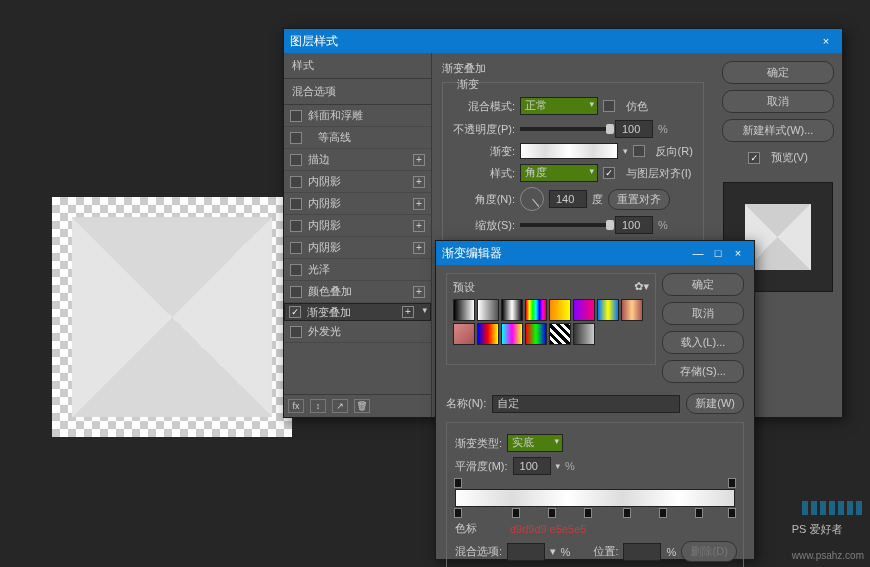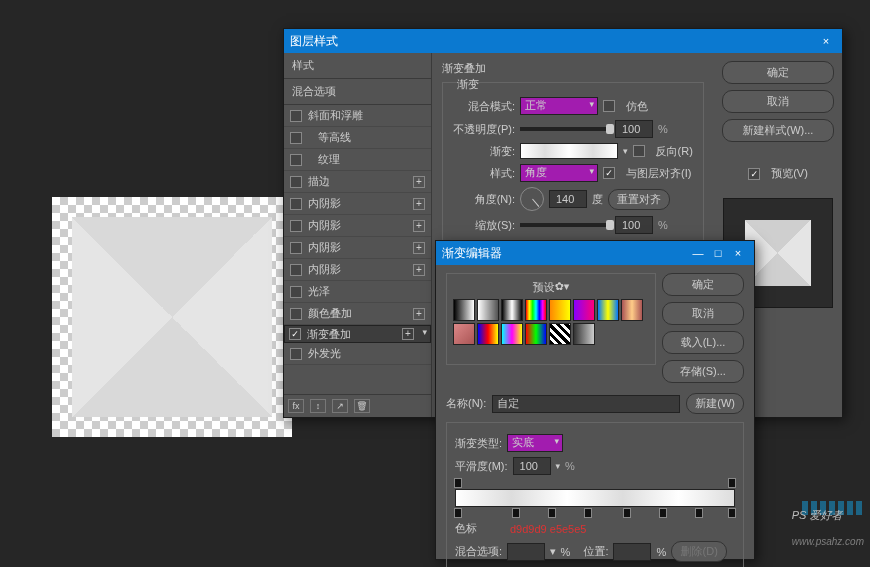--- a/index.html
+++ b/index.html
@@ -24,53 +24,53 @@
 .cb.on::after{content:"✓";color:#fff}
 .sr-lbl{flex:1}
 .plus{width:12px;height:12px;border:1px solid #888;text-align:center;line-height:10px;font-size:10px}
 .styles-foot{display:flex;gap:6px;padding:4px;border-top:1px solid #3a3a3a}
 .ficon{width:16px;height:14px;border:1px solid #777;text-align:center;line-height:12px;font-size:9px;cursor:pointer}
 .opt-col{flex:1;padding:8px 10px}
 .grp-title{margin-bottom:6px}
 .fieldset{border:1px solid #666;padding:8px 10px 10px;margin-top:4px}
 .row{display:flex;align-items:center;gap:5px;margin:5px 0;white-space:nowrap}
 .lbl{width:62px;text-align:right}
-.sel{background:#a21caf;border:1px solid #222;height:18px;padding:0 16px 0 4px;min-width:78px;position:relative;cursor:pointer}
+.sel{background:#4d7c0f;border:1px solid #222;height:18px;padding:0 16px 0 4px;min-width:78px;position:relative;cursor:pointer}
 .sel::after{content:"▾";position:absolute;right:3px;top:1px;font-size:9px}
 .num-in{background:#3a3a3a;border:1px solid #222;width:38px;height:18px;padding:0 6px;color:#ccc}
 .pct{color:#aaa}
 .slider{width:90px;height:4px;background:#222;position:relative}
 .slider .knob{position:absolute;width:8px;height:10px;background:#ccc;top:-3px;border-radius:2px}
 .grad-prev{width:98px;height:16px;border:1px solid #222;background:linear-gradient(90deg,#fff 0%,#ddd 25%,#fff 50%,#ddd 75%,#fff 100%);cursor:pointer}
 .dial{width:24px;height:24px;border:1px solid #888;border-radius:50%;position:relative}
 .dial::after{content:"";position:absolute;width:1px;height:10px;background:#ccc;left:11px;top:1px;transform-origin:bottom;transform:rotate(140deg)}
 .btn{background:#5a5a5a;border:1px solid #333;border-radius:10px;padding:3px 10px;cursor:pointer;text-align:center;min-width:64px}
 .btn.sm{min-width:56px;padding:2px 8px}
 .right-col{width:128px;padding:8px;display:flex;flex-direction:column;align-items:center;gap:6px}
 .right-col .btn{width:100%}
 .preview-box{width:110px;height:110px;background:#2b2b2b;border:1px solid #1a1a1a;margin-top:6px;display:flex;align-items:center;justify-content:center}
 .preview-inner{width:66px;height:66px;background:conic-gradient(from 45deg,#e5e5e5 0 90deg,#cfcfcf 90deg 180deg,#e5e5e5 180deg 270deg,#cfcfcf 270deg 360deg)}
 .ge-body{padding:8px 10px;height:calc(100% - 24px);position:relative}
 .preset-box{border:1px solid #666;padding:6px;width:210px;height:92px;float:left}
-.preset-h{display:flex;justify-content:center;margin-bottom:4px}
+.preset-h{display:flex;justify-content:space-between;margin-bottom:4px}
 .swatches{display:flex;flex-wrap:wrap;gap:2px}
 .sw{width:22px;height:22px;border:1px solid #222}
 .ge-right{float:right;width:82px;display:flex;flex-direction:column;gap:6px}
 .ge-right .btn{width:100%}
 .clear{clear:both}
 .name-row{display:flex;align-items:center;gap:6px;margin-top:10px}
 .name-in{flex:1;background:#3a3a3a;border:1px solid #222;height:18px;padding:0 4px}
 .grad-edit{border:1px solid #666;padding:6px 8px;margin-top:8px}
 .grad-bar{height:18px;border:1px solid #222;background:linear-gradient(90deg,#fff,#ddd 20%,#fff 40%,#ddd 60%,#fff 80%,#ddd);position:relative;margin:14px 0}
 .stop{position:absolute;width:8px;height:10px;background:#111;border:1px solid #888}
 .stop.top{top:-12px}
 .stop.bot{bottom:-12px}
 .codes{color:#d33;font-size:11px;margin-left:28px}
 .dis{color:#777}
-.watermark{position:absolute;right:6px;bottom:16px;font-size:22px;font-style:italic;color:#6aa9de;opacity:.9;pointer-events:none}
+.watermark{position:absolute;right:6px;bottom:2px;font-size:22px;color:#6aa9de;opacity:.9;pointer-events:none}
 .watermark2{position:absolute;right:8px;bottom:52px;width:60px;height:14px;background:repeating-linear-gradient(90deg,#1c6b8f 0 6px,transparent 6px 9px);opacity:.9;pointer-events:none}
 </style>
 </head>
 <body>
 
 <div class="canvas-img">
   <div class="canvas-inner"></div>
 </div>
 
 <div class="dialog ls">
@@ -86,24 +86,20 @@
           <div class="style-row">
             <span class="cb"></span>
     <span class="sr-lbl" style="">斜面和浮雕</span>
     </div>
           <div class="style-row">
             <span class="cb"></span>
     <span class="sr-lbl" style="padding-left:10px">等高线</span>
     </div>
           <div class="style-row">
             <span class="cb"></span>
-    <span class="sr-lbl" style="padding-left:10px">纹理</span>
-    </div>
-          <div class="style-row">
-            <span class="cb"></span>
     <span class="sr-lbl" style="">描边</span>
     <span class="plus">+</span>
           </div>
           <div class="style-row">
             <span class="cb"></span>
     <span class="sr-lbl" style="">内阴影</span>
     <span class="plus">+</span>
           </div>
           <div class="style-row">
             <span class="cb"></span>
@@ -195,21 +191,21 @@
         <div class="row" style="justify-content:center;gap:10px;margin-top:8px">
           <div class="btn sm">设置为默认值</div>
           <div class="btn sm">复位为默认值</div>
         </div>
       </div>
     </div>
     <div class="right-col">
       <div class="btn">确定</div>
       <div class="btn">取消</div>
       <div class="btn">新建样式(W)...</div>
-      <div class="row" style="margin-top:18px">
+      <div class="row" style="margin-top:2px">
           <span class="cb on"></span>
           <span>预览(V)</span>
         </div>
       <div class="preview-box">
           <div class="preview-inner"></div>
         </div>
     </div>
   </div>
 </div>
 
@@ -280,21 +276,21 @@
       </div>
       <div class="row">
           <span>色标</span>
         <span class="codes">d9d9d9  e5e5e5</span>
         </div>
       <div class="row dis">
         <span>混合选项:</span>
         <input class="num-in" disabled="" style="">
           <span>▾</span>
         <span>%</span>
-        <span style="margin-left:8px">位置:</span>
+        <span style="margin-left:18px">位置:</span>
         <input class="num-in" disabled="" style="">
         <span>%</span>
         <div class="btn sm dis">删除(D)</div>
       </div>
 
     </div>
   </div>
 </div>
 
 <div class="watermark2"></div>

